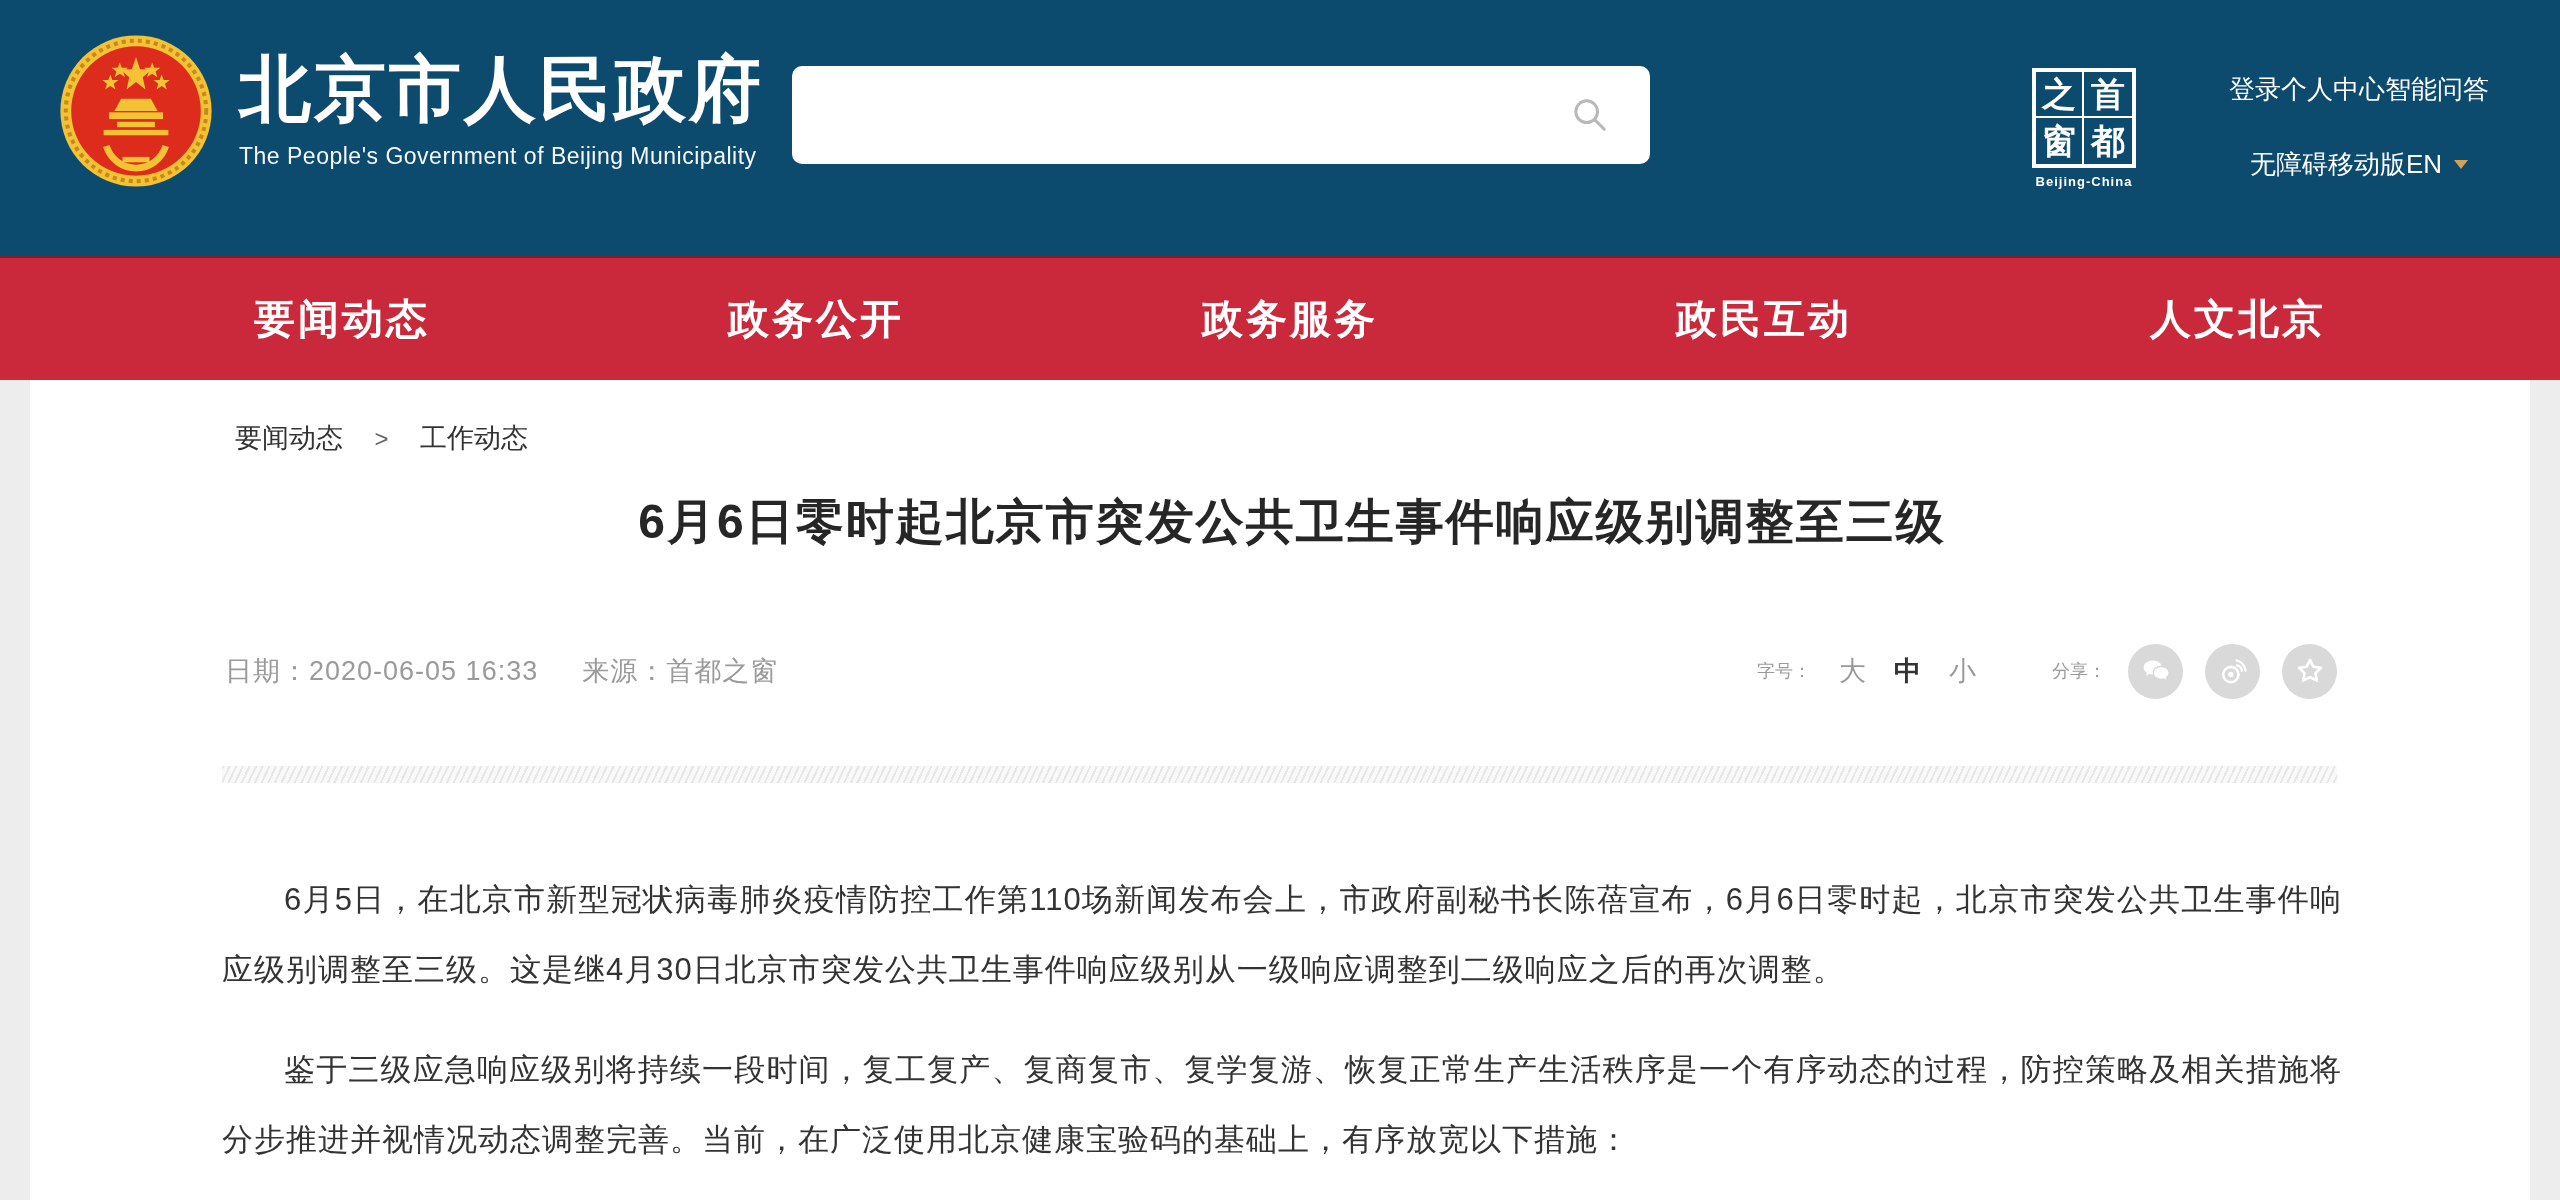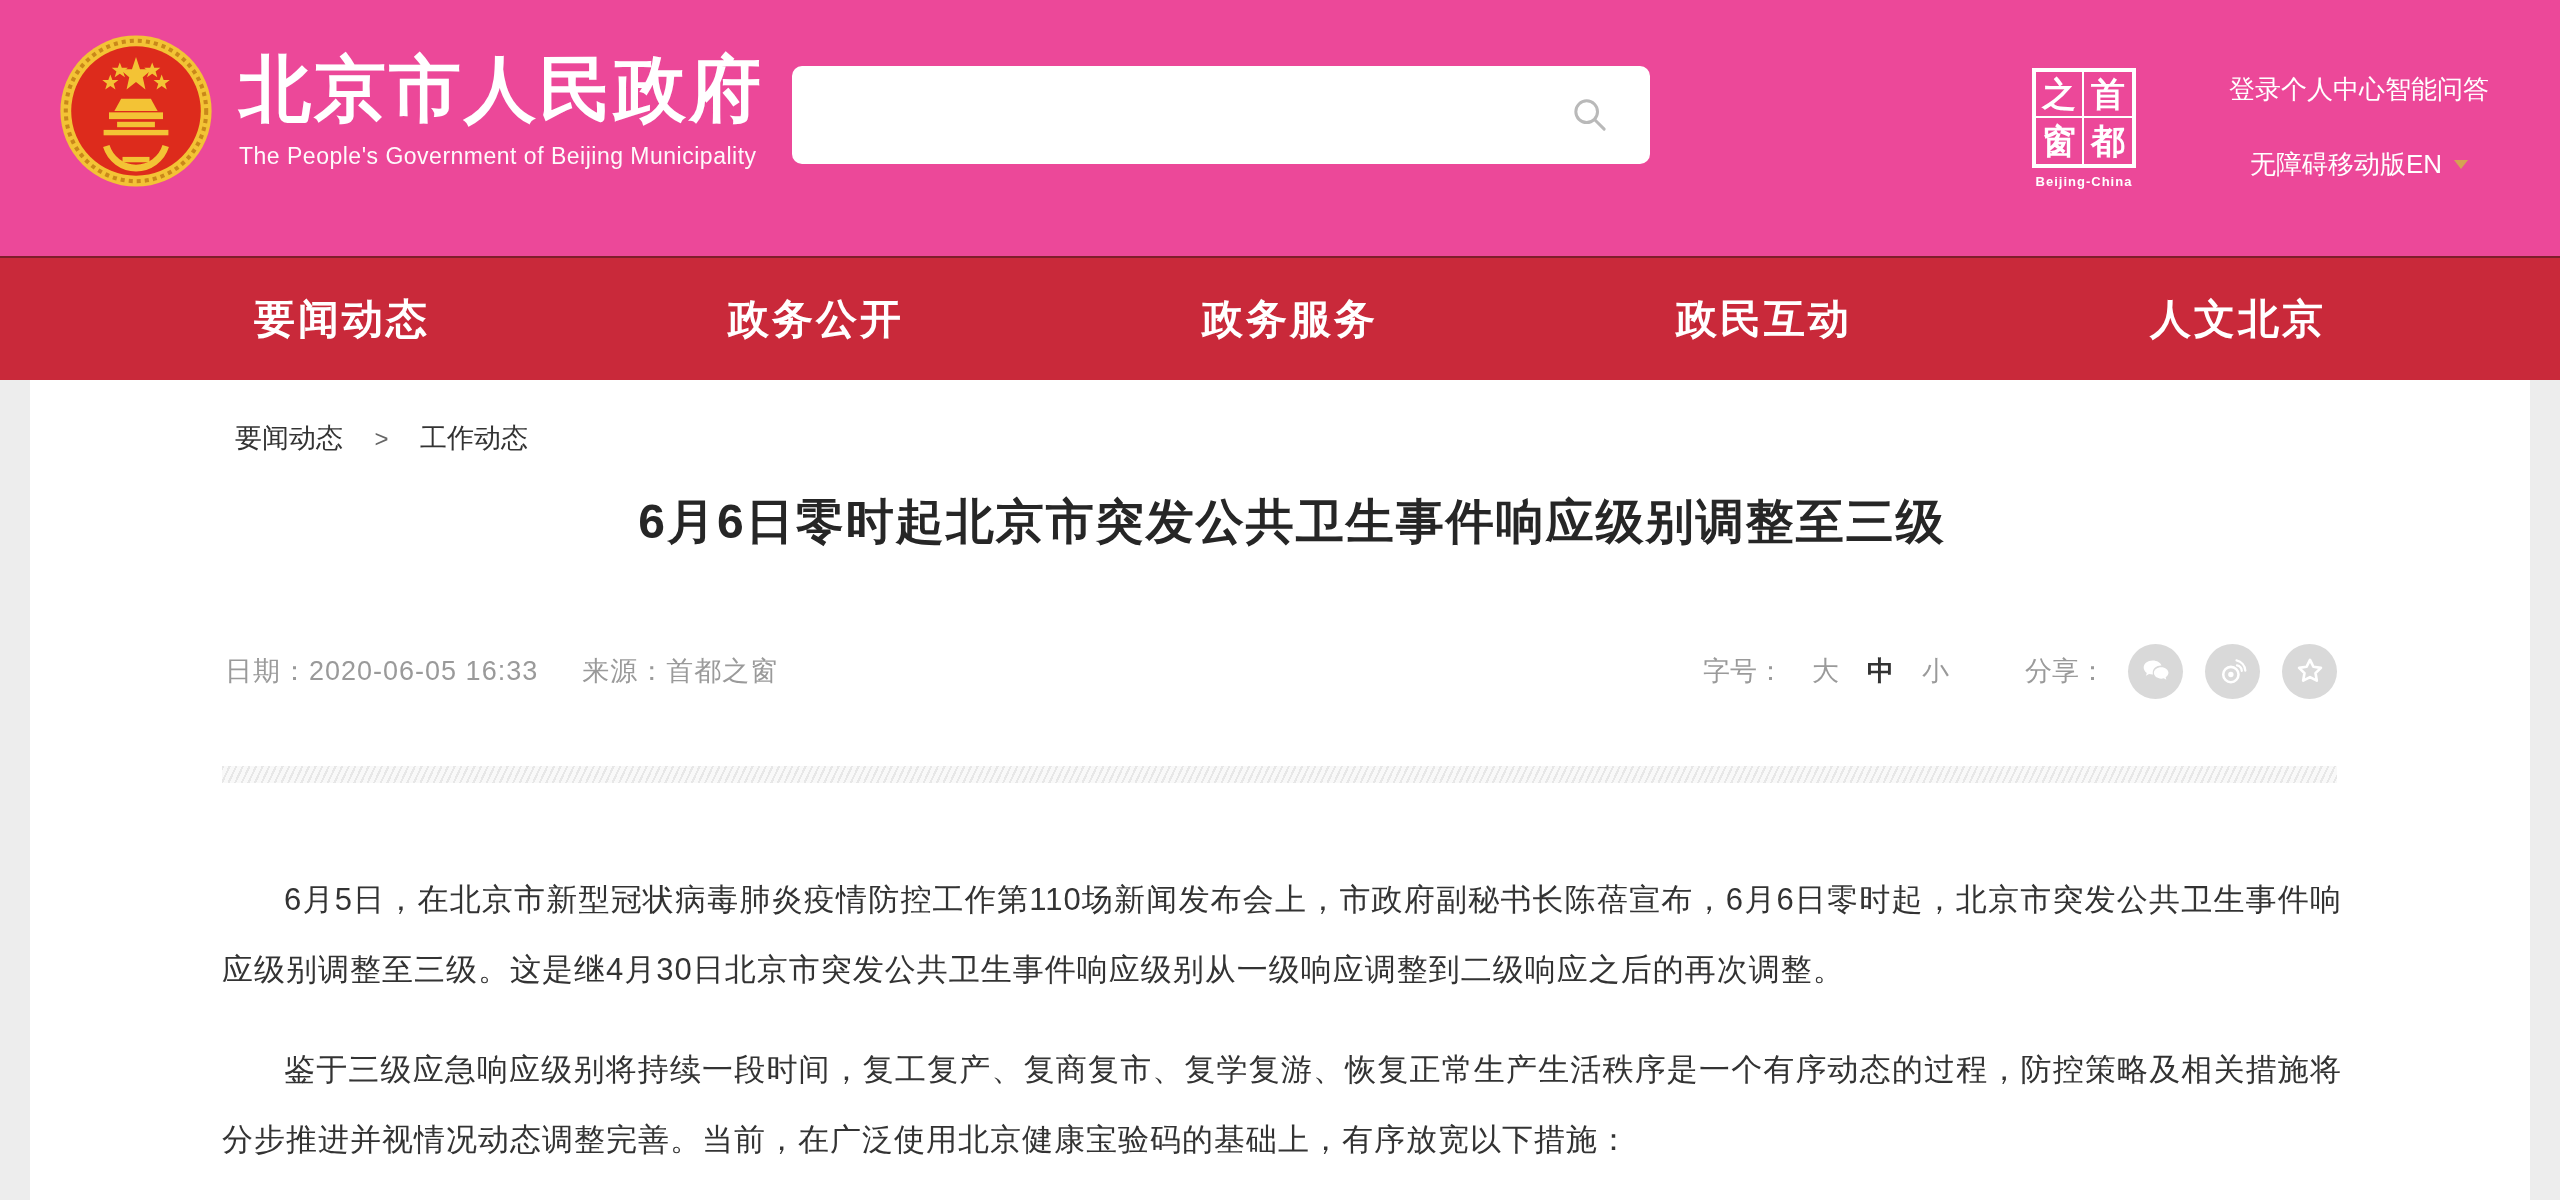--- a/index.html
+++ b/index.html
@@ -7,21 +7,21 @@
   body {
     font-family:"Liberation Sans","DejaVu Sans",sans-serif;
     background:#ededed;
     overflow:hidden;
   }
   .page { position:relative; width:2560px; height:1200px; background:#ededed; }
 
   
   .site-header {
     position:absolute; left:0; top:0; width:2560px; height:256px;
-    background:#ec4899;
+    background:#0c4a6e;
   }
   .brand { position:absolute; left:55px; top:28px; display:flex; align-items:flex-start; cursor:pointer; }
   .emblem { width:162px; height:166px; display:block; }
   .brand-text { margin-left:22px; padding-top:22px; }
   .site-name {
     color:#ffffff; font-size:72px; font-weight:bold; letter-spacing:3px; line-height:1.1;
   }
   .site-name-en {
     color:#ffffff; font-size:23px; margin-top:14px; letter-spacing:0.5px; opacity:0.97;
   }
@@ -96,21 +96,21 @@
     text-align:center; color:#262626; font-size:48px; font-weight:bold; letter-spacing:2px;
   }
 
   .meta-row {
     position:absolute; left:195px; top:262px; width:2112px; height:58px;
     display:flex; justify-content:space-between; align-items:center;
   }
   .meta-left { font-size:27px; color:#9a9a9a; letter-spacing:1px; }
   .meta-left .src-label { margin-left:44px; }
   .meta-right { display:flex; align-items:center; }
-  .fs-label, .share-label { font-size:27px; color:#9a9a9a; }
+  .fs-label, .share-label { font-size:18px; color:#9a9a9a; }
   .share-label { margin-left:76px;text-align:center; }
   .fs { font-size:27px; color:#9a9a9a; margin-left:28px; text-decoration:none; cursor:pointer; }
   .fs.selected { color:#333333; font-weight:bold; }
   .share-circle {
     width:55px; height:55px; border-radius:50%; background:#d9d9d9;
     margin-left:22px; display:flex; align-items:center; justify-content:center; cursor:pointer;
   }
   .share-circle svg { width:34px; height:34px; display:block; }
 
   .hatch-divider {

